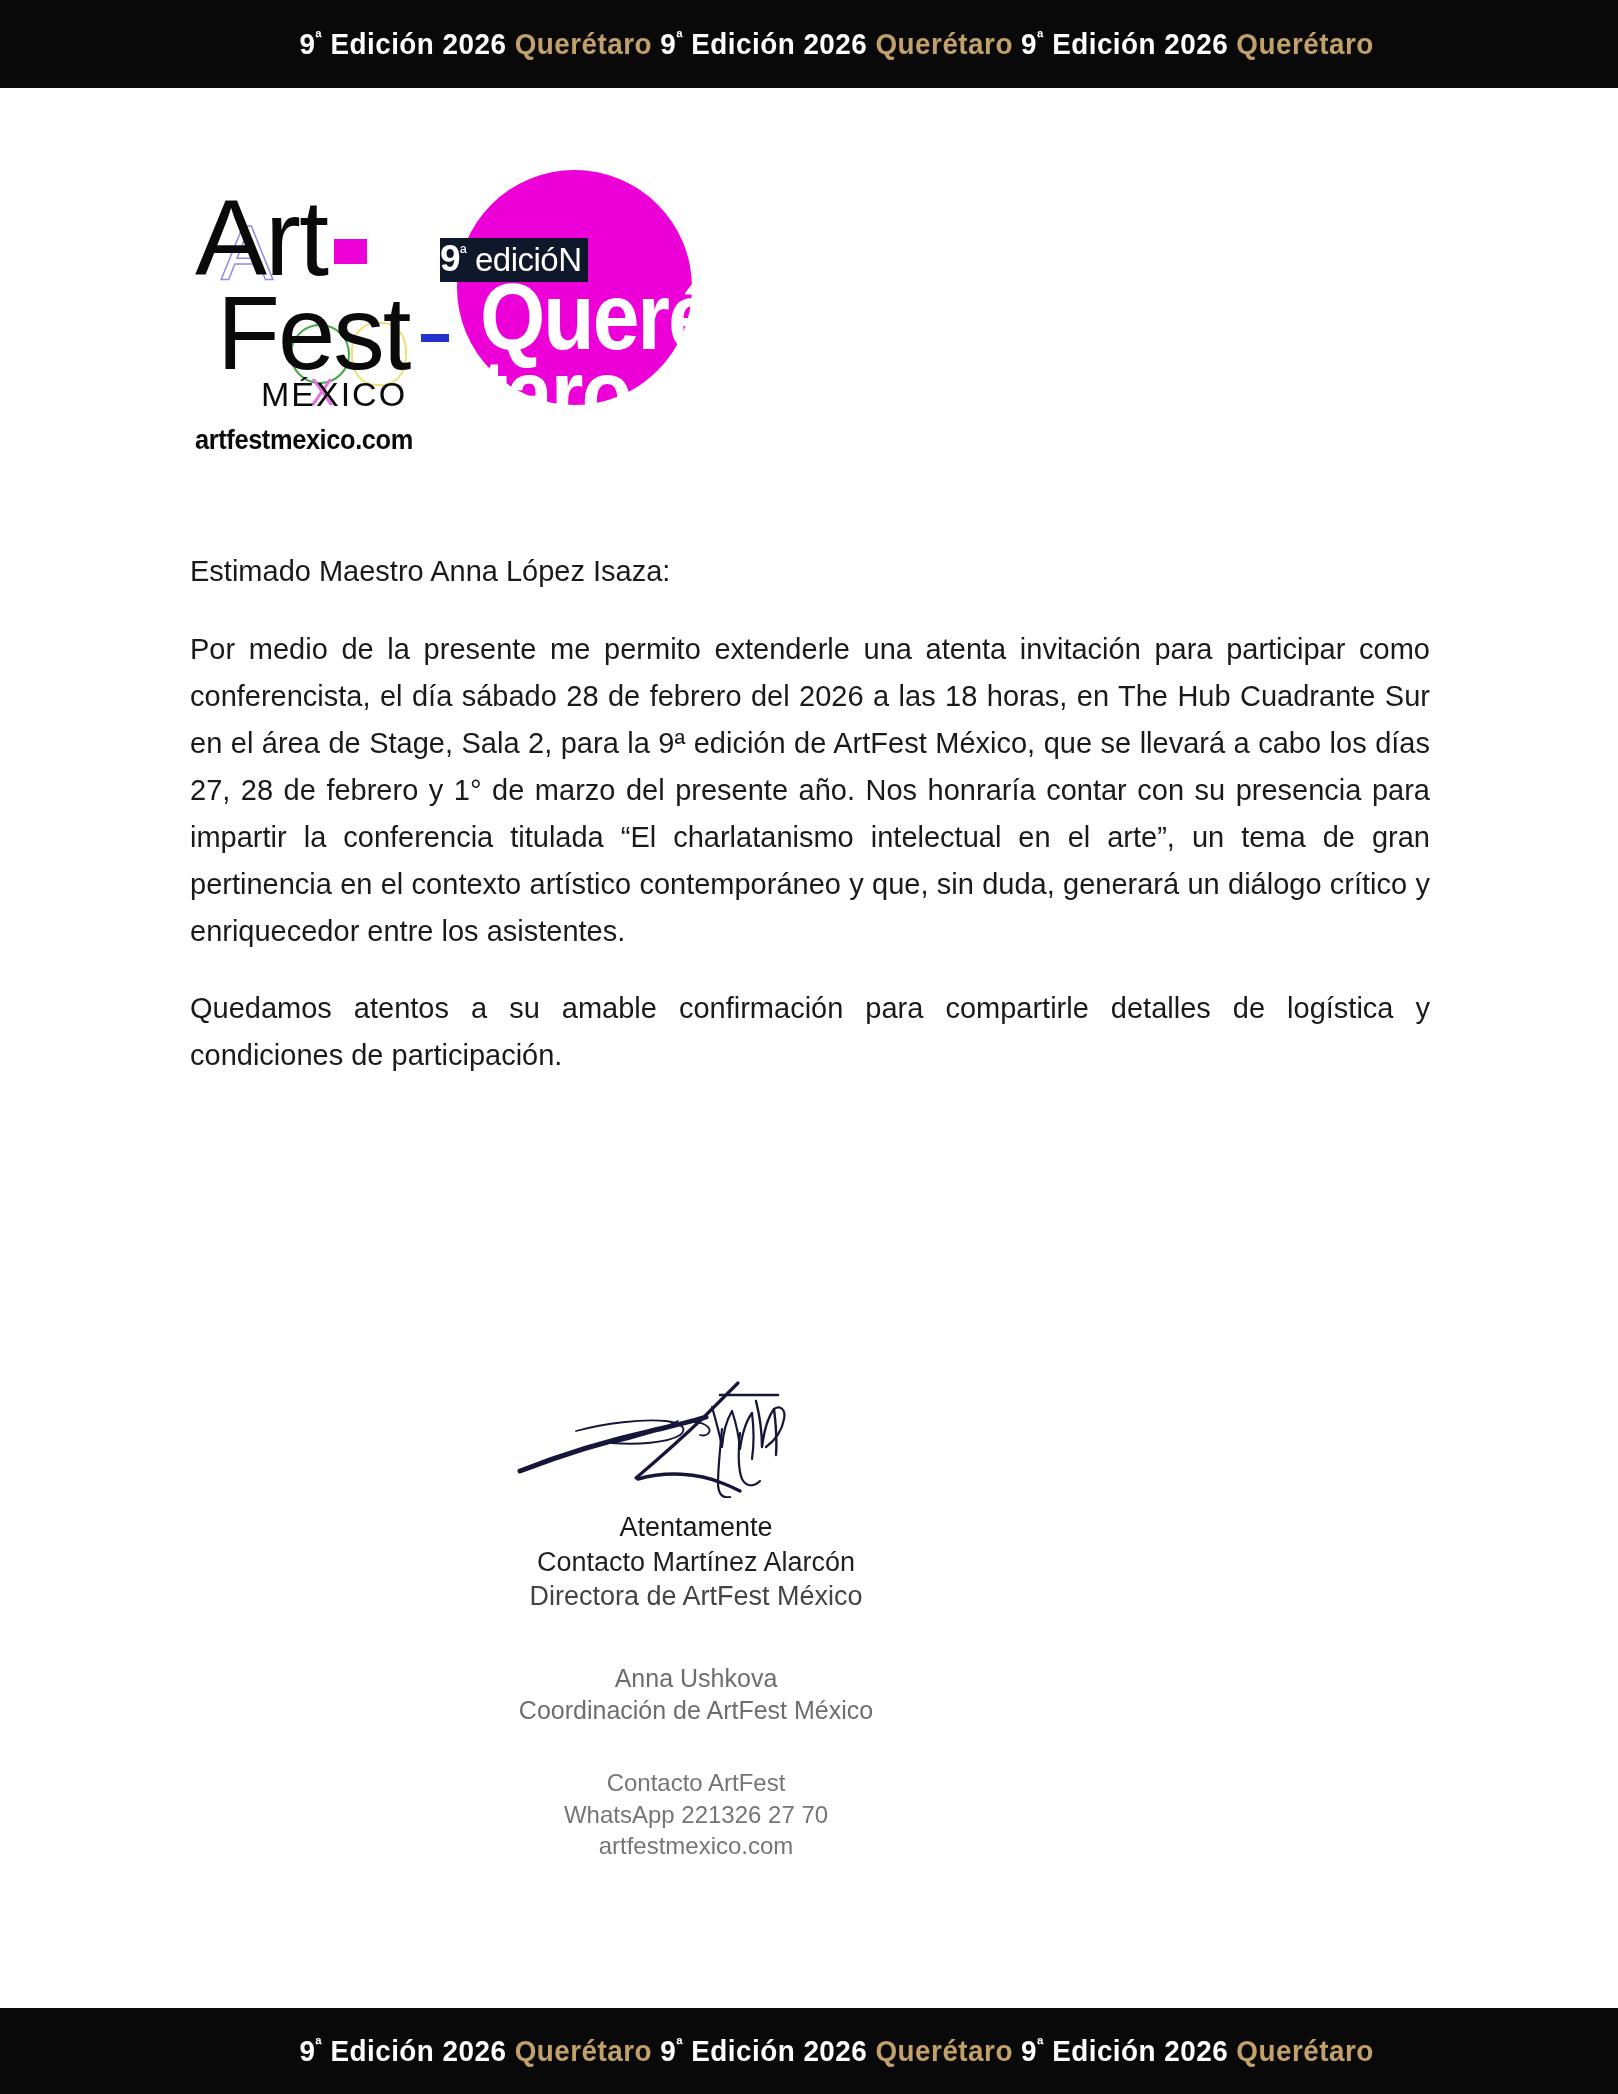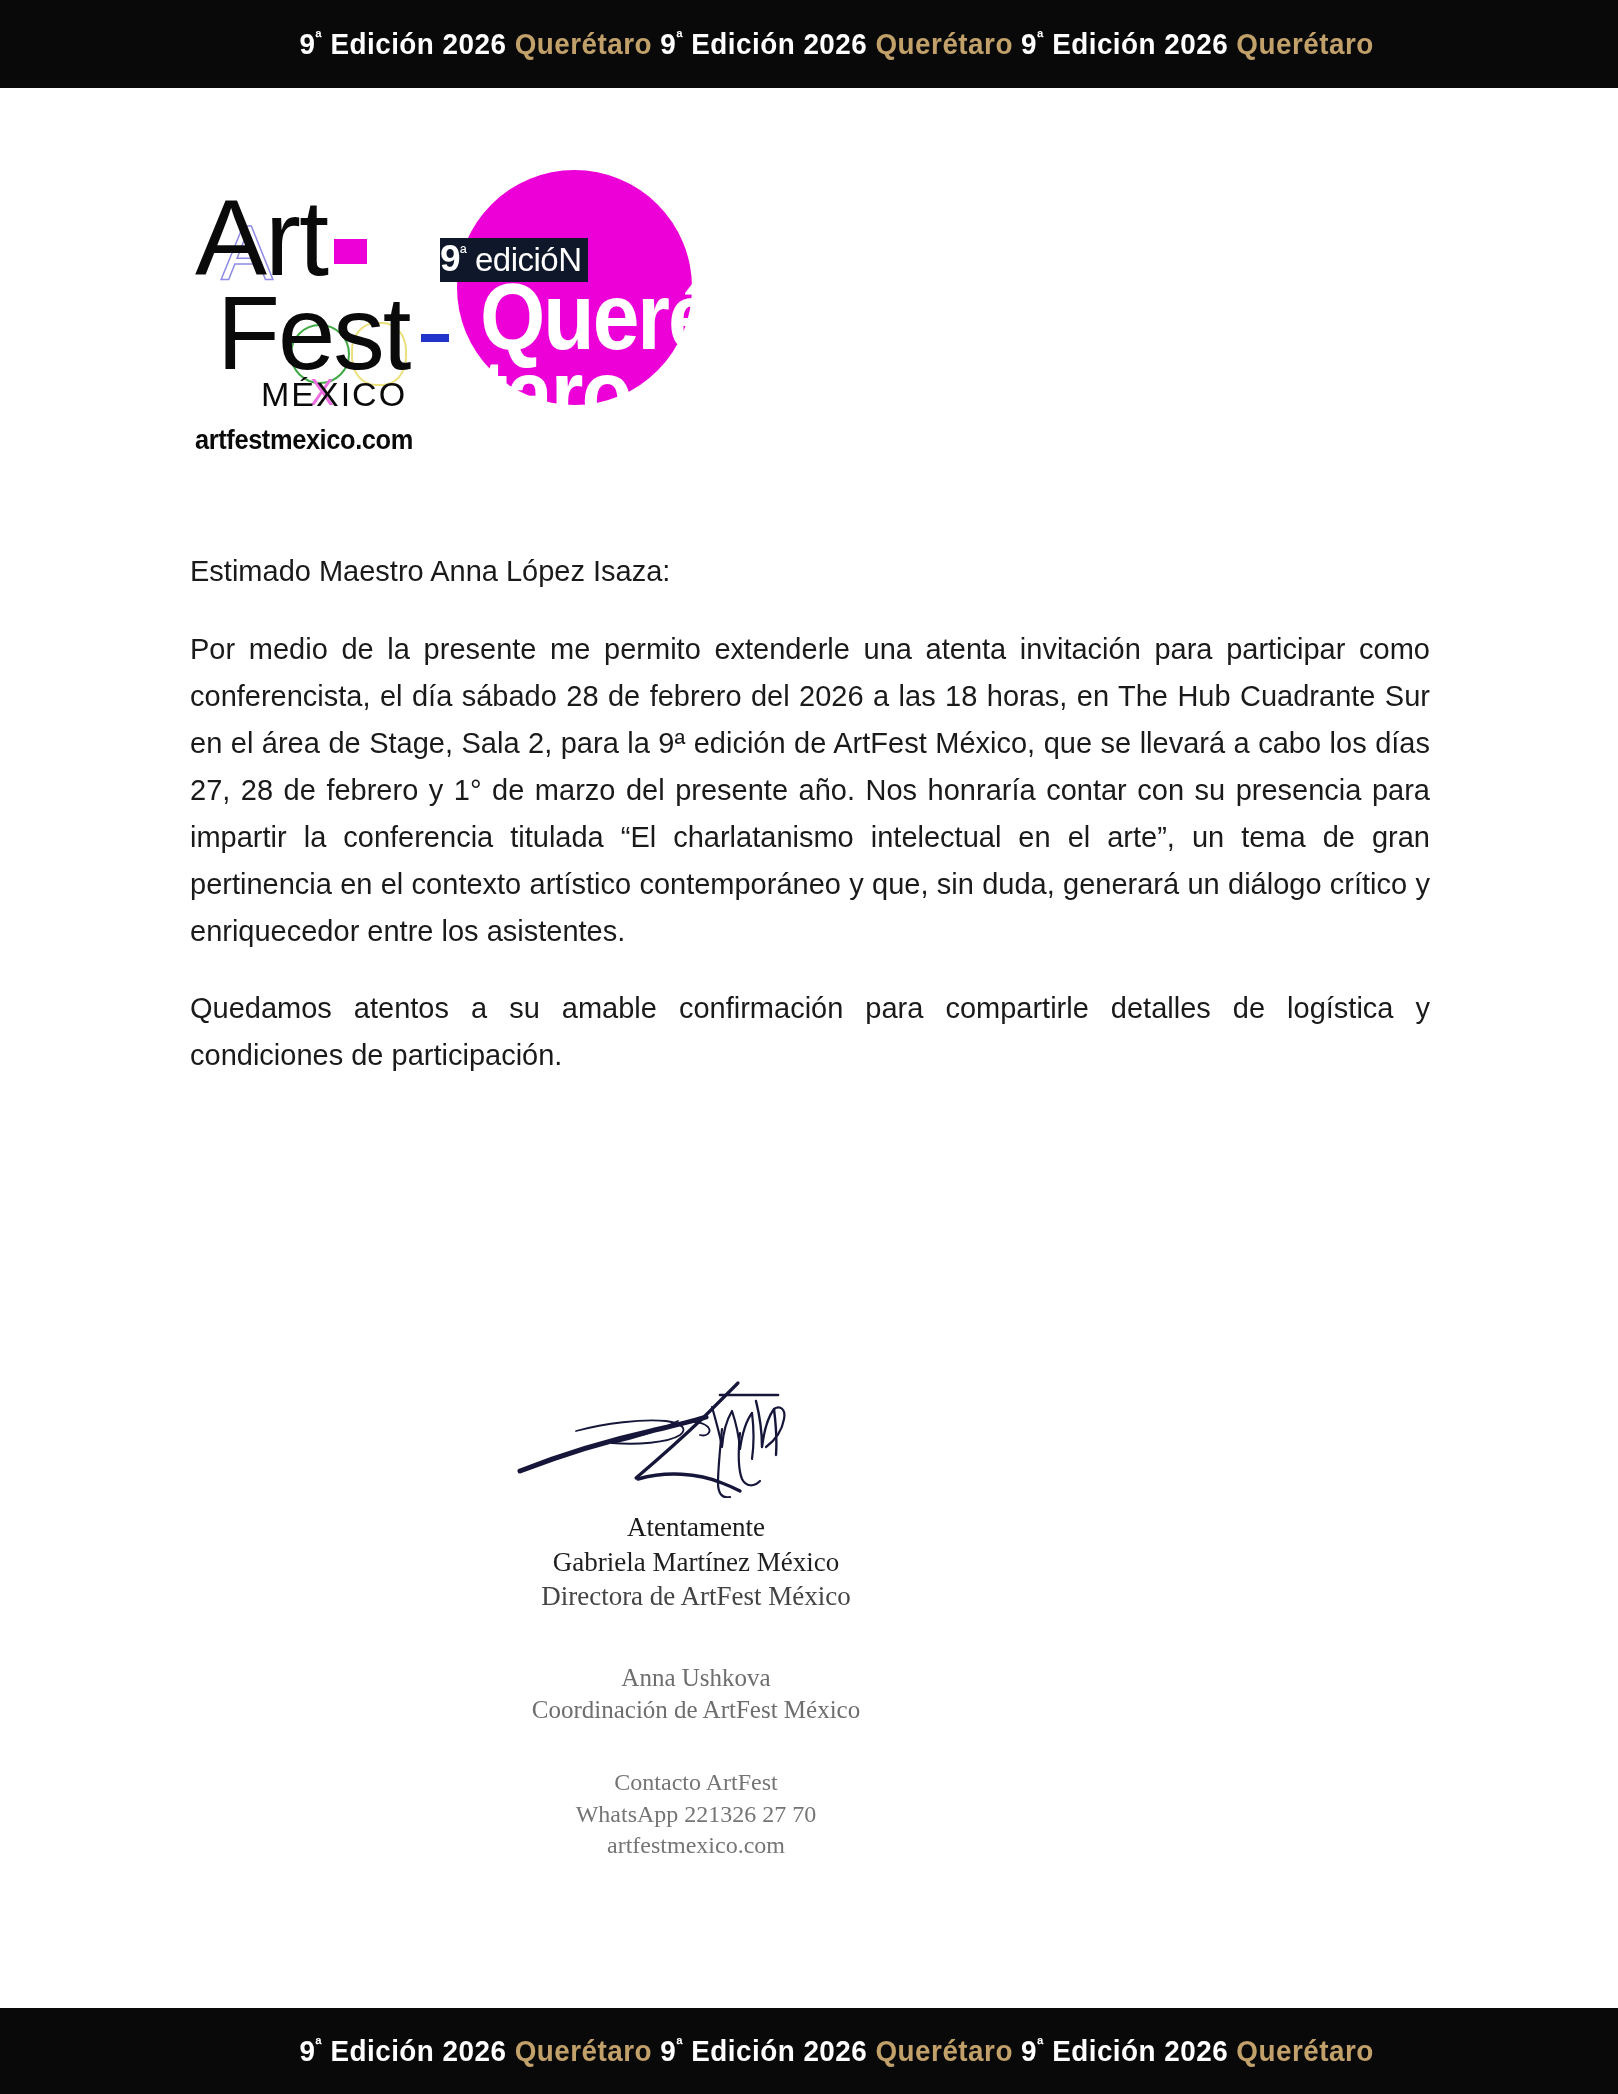--- a/index.html
+++ b/index.html
@@ -237,21 +237,20 @@
   }
   .para:last-child { margin-bottom: 12px; }
 
   
   .sign-wrap {
     position: absolute;
     left: 0;
     top: 1285px;
     width: 1392px;
     text-align: center;
-    font-family: Liberation Serif, serif;
   }
   .sign-svg {
     display: block;
     margin: 0 auto;
   }
   .sign-name-block {
     margin-top: 12px;
   }
   .sign-line-1 {
     font-size: 27px;
@@ -353,21 +352,21 @@
         <path d="M240 28 C 244 44, 246 60, 246 74 C 248 58, 252 44, 258 36 C 260 52, 261 68, 260 82" stroke-width="2.4"></path>
         <path d="M258 36 C 264 32, 270 36, 268 46 C 266 58, 258 68, 250 74" stroke-width="2.2"></path>
         <path d="M122 106 C 150 98, 182 100, 206 110 C 214 113, 220 116, 224 118" stroke-width="3.4"></path>
         <path d="M206 56 C 204 76, 202 96, 202 110 C 202 120, 206 126, 214 124" stroke-width="2.2"></path>
         <path d="M224 60 C 222 80, 222 96, 226 106 C 230 114, 238 114, 244 108" stroke-width="2.2"></path>
       </g>
     </svg>
 
     <div class="sign-name-block">
       <div class="sign-line-1">Atentamente</div>
-      <div class="sign-line-2">Gabriela Martínez México</div>
+      <div class="sign-line-2">Contacto Martínez Alarcón</div>
       <div class="sign-line-3">Directora de ArtFest México</div>
     </div>
 
     <div class="coord-block">
       <div class="coord-line">Anna Ushkova</div>
       <div class="coord-line">Coordinación de ArtFest México</div>
     </div>
 
     <div class="contact-block">
       <div class="contact-line">Contacto ArtFest</div>

